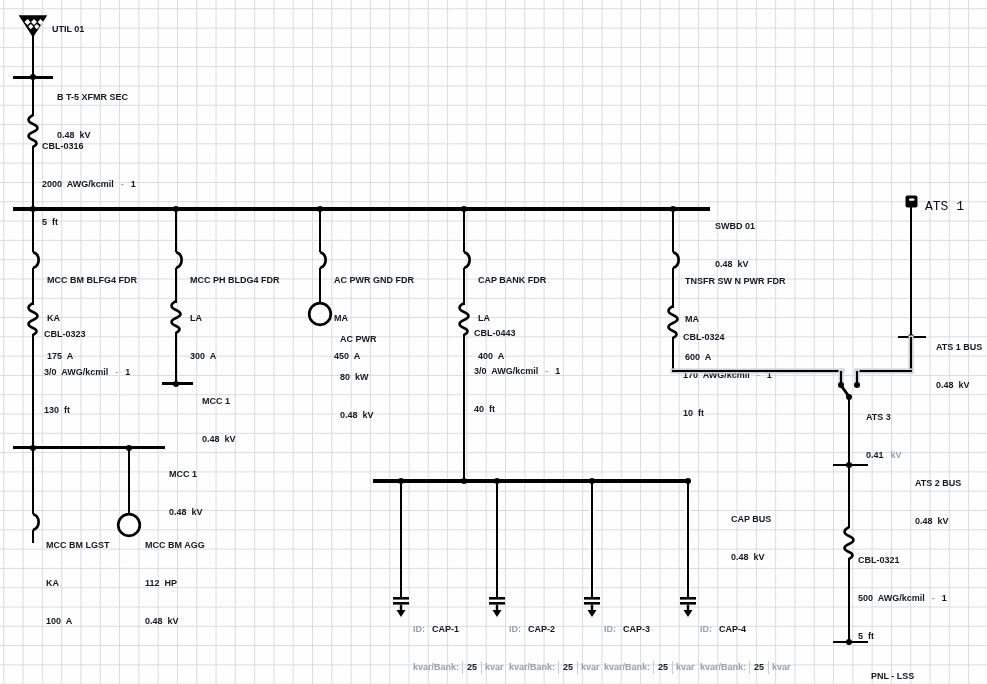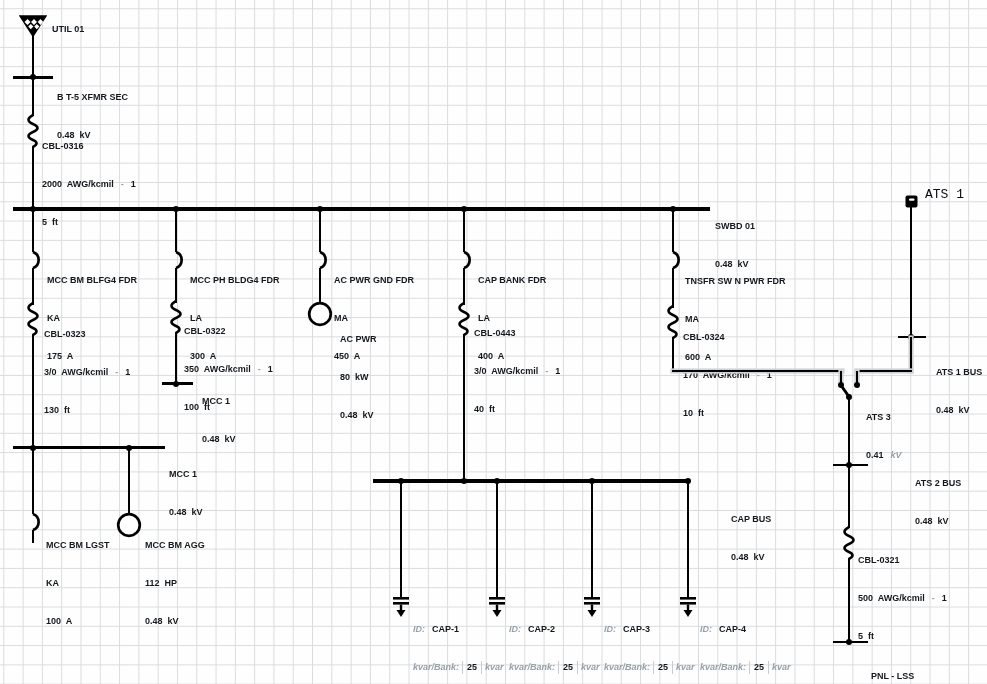--- a/index.html
+++ b/index.html
@@ -13,21 +13,21 @@
     background-position:3.3px 8.3px;
     font-family:"Liberation Sans",sans-serif;
   }
   .v{position:absolute;width:2.6px;background:#000;}
   .h{position:absolute;height:2.6px;background:#000;}
   .bar{position:absolute;height:2.9px;background:#000;}
   .dot{position:absolute;width:6px;height:6px;border-radius:50%;background:#000;transform:translate(-50%,-50%);}
   .sym{position:absolute;}
   .halo{box-shadow:0 0 0 1.6px #d0d3d5;}
   .lbl{position:absolute;font-weight:bold;font-size:9px;line-height:12.6px;color:#14181c;white-space:pre;}
-  .mut{color:#96a1aa;font-style:italic;}
+  .mut{color:#96a1aa;}
   .sep{color:#96a1aa;margin:0 7px;}
   .sp{margin-left:7px;}
   .capval{display:inline-block;border-left:1px solid #c6ccd1;border-right:1px solid #c6ccd1;padding:0 4px;margin:0 3px;color:#14181c;}
   .mono{position:absolute;font-family:"Liberation Mono",monospace;font-size:13px;line-height:14px;color:#0b0b14;white-space:pre;}
 </style>
 </head>
 <body>
 
 <div class="canvas">
 
@@ -91,25 +91,20 @@
   </svg>
   <div class="lbl" style="left:190px;top:249px">
     <div>MCC PH BLDG4 FDR</div>
     <div>LA</div>
     <div>300  A</div>
   </div>
   <div class="v" style="left:174.7px;top:268px;height:35px"></div>
   <svg class="sym" style="left:168px;top:300px" width="16" height="34">
     <path d="M8,1 Q-1,6 8,10 Q17,14 8,18 Q-1,22 8,26 Q15,29 8,33" fill="none" stroke="#000" stroke-width="2.6"></path>
   </svg>
-  <div class="lbl" style="left:184px;top:300px">
-    <div>CBL-0322</div>
-    <div><span>350  AWG/kcmil</span><span class="sep">-</span><span>1</span></div>
-    <div>100  ft</div>
-  </div>
   <div class="v" style="left:174.7px;top:332px;height:51px"></div>
   <div class="bar" style="left:162px;top:382.3px;width:31px"></div>
   <div class="dot" style="left:176px;top:384px"></div>
   <div class="lbl" style="left:202px;top:370px">
     <div>MCC 1</div>
     <div>0.48  kV</div>
   </div>
 
   <div class="v" style="left:318.7px;top:210px;height:42px"></div>
   <svg class="sym" style="left:318px;top:250px" width="13" height="20">
@@ -167,25 +162,25 @@
     <div>CBL-0324</div>
     <div><span>170  AWG/kcmil</span><span class="sep">-</span><span>1</span></div>
     <div>10  ft</div>
   </div>
   <div class="v" style="left:671.7px;top:337px;height:36px"></div>
 
   <svg class="sym" style="left:905px;top:195px" width="13" height="13">
     <rect x="0.5" y="0.5" width="12" height="12" rx="2" fill="#000"></rect>
     <rect x="4" y="3.5" width="5.5" height="2.2" rx="1" fill="#fff"></rect>
   </svg>
-  <div class="mono" style="left:925px;top:188px">ATS 1</div>
+  <div class="mono" style="left:925px;top:200px">ATS 1</div>
   <div class="v" style="left:909.7px;top:207px;height:130px"></div>
   <div class="bar" style="left:898px;top:335.6px;width:28px"></div>
   <div class="dot" style="left:911px;top:337px"></div>
-  <div class="lbl" style="left:936px;top:341px">
+  <div class="lbl" style="left:936px;top:316px">
     <div>ATS 1 BUS</div>
     <div>0.48  kV</div>
   </div>
   <div class="v halo" style="left:909.7px;top:337px;height:35px"></div>
 
   <div class="h halo" style="left:671.7px;top:369.8px;width:171px"></div>
   <div class="h halo" style="left:855.7px;top:369.8px;width:56px"></div>
   <div class="v halo" style="left:839.7px;top:371px;height:12px"></div>
   <div class="v halo" style="left:855.7px;top:371px;height:12px"></div>
   <div class="dot" style="left:841px;top:385px"></div>

